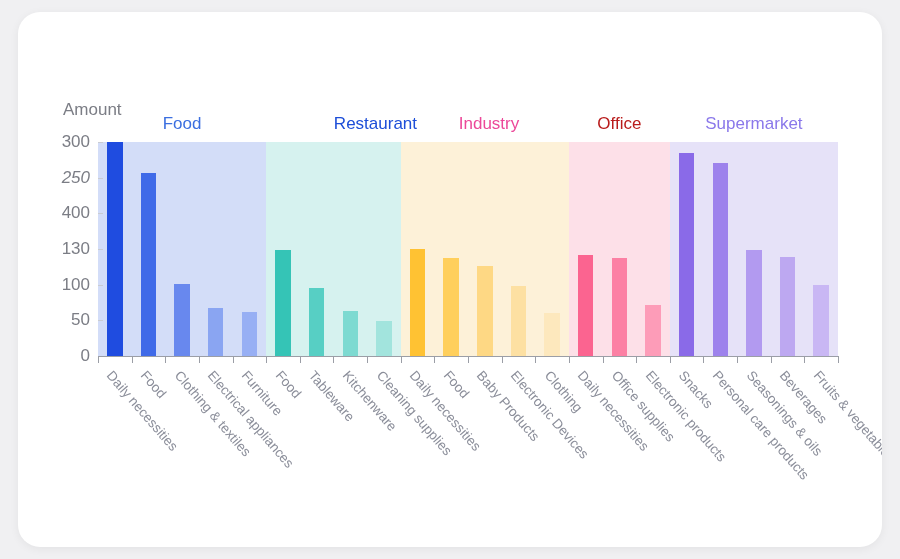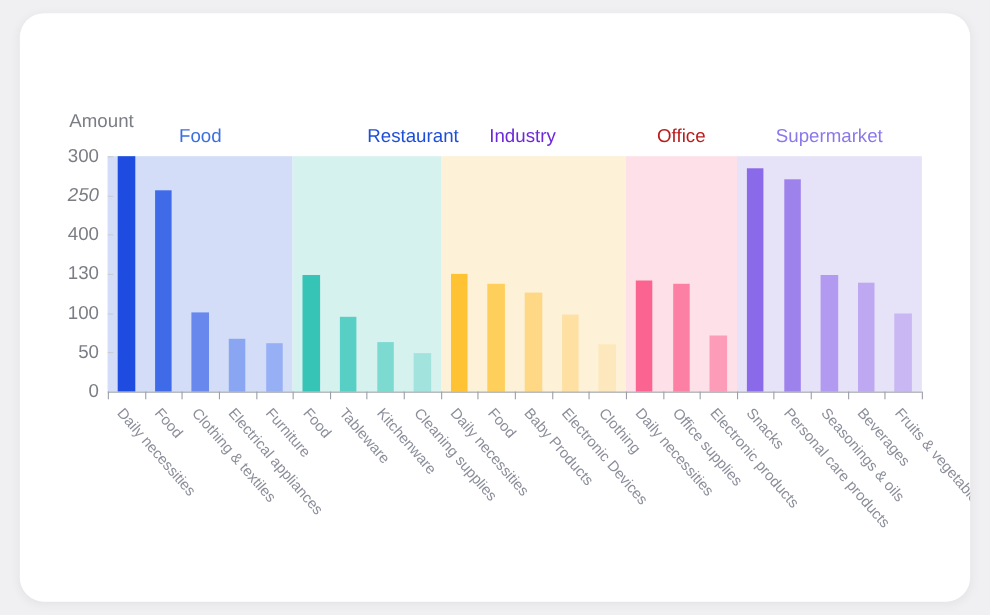--- a/index.html
+++ b/index.html
@@ -165,21 +165,21 @@
         <div class="bar" title="Clothing &amp; textiles: 101" style="left: 76.3545px; width: 15.4727px; height: 72.0467px; background: rgb(104, 136, 238);"></div>
         <div class="bar" title="Electrical appliances: 67" style="left: 109.991px; width: 15.4727px; height: 47.7933px; background: rgb(138, 165, 242);"></div>
         <div class="bar" title="Furniture: 62" style="left: 143.627px; width: 15.4727px; height: 44.2267px; background: rgb(151, 175, 244);"></div>
         <div class="band" style="left: 168.182px; width: 134.545px; background: rgb(214, 242, 239);"></div>
         <div class="band-label" style="left: 235.455px; color: #1d4ed8; margin-left: 42px;">Restaurant</div>
         <div class="bar" title="Food: 148" style="left: 177.264px; width: 15.4727px; height: 105.573px; background: rgb(53, 196, 182);"></div>
         <div class="bar" title="Tableware: 96" style="left: 210.9px; width: 15.4727px; height: 68.48px; background: rgb(87, 207, 196);"></div>
         <div class="bar" title="Kitchenware: 63" style="left: 244.536px; width: 15.4727px; height: 44.94px; background: rgb(125, 218, 209);"></div>
         <div class="bar" title="Cleaning supplies: 49" style="left: 278.173px; width: 15.4727px; height: 34.9533px; background: rgb(162, 228, 221);"></div>
         <div class="band" style="left: 302.727px; width: 168.182px; background: rgb(253, 241, 216);"></div>
-        <div class="band-label" style="left: 377px; color: #6d28d9;">Industry</div>
+        <div class="band-label" style="left: 391px; color: #ec4899;">Industry</div>
         <div class="bar" title="Daily necessities: 150" style="left: 311.809px; width: 15.4727px; height: 107px; background: rgb(255, 194, 51);"></div>
         <div class="bar" title="Food: 138" style="left: 345.445px; width: 15.4727px; height: 98.44px; background: rgb(255, 207, 92);"></div>
         <div class="bar" title="Baby Products: 126" style="left: 379.082px; width: 15.4727px; height: 89.88px; background: rgb(254, 216, 132);"></div>
         <div class="bar" title="Electronic Devices: 98" style="left: 412.718px; width: 15.4727px; height: 69.9067px; background: rgb(253, 224, 162);"></div>
         <div class="bar" title="Clothing: 61" style="left: 446.355px; width: 15.4727px; height: 43.5133px; background: rgb(253, 232, 189);"></div>
         <div class="band" style="left: 470.909px; width: 100.909px; background: rgb(253, 224, 232);"></div>
         <div class="band-label" style="left: 521.364px; color: #b91c1c;">Office</div>
         <div class="bar" title="Daily necessities: 142" style="left: 479.991px; width: 15.4727px; height: 101.293px; background: rgb(251, 100, 144);"></div>
         <div class="bar" title="Office supplies: 138" style="left: 513.627px; width: 15.4727px; height: 98.44px; background: rgb(252, 128, 164);"></div>
         <div class="bar" title="Electronic products: 72" style="left: 547.264px; width: 15.4727px; height: 51.36px; background: rgb(253, 156, 184);"></div>

